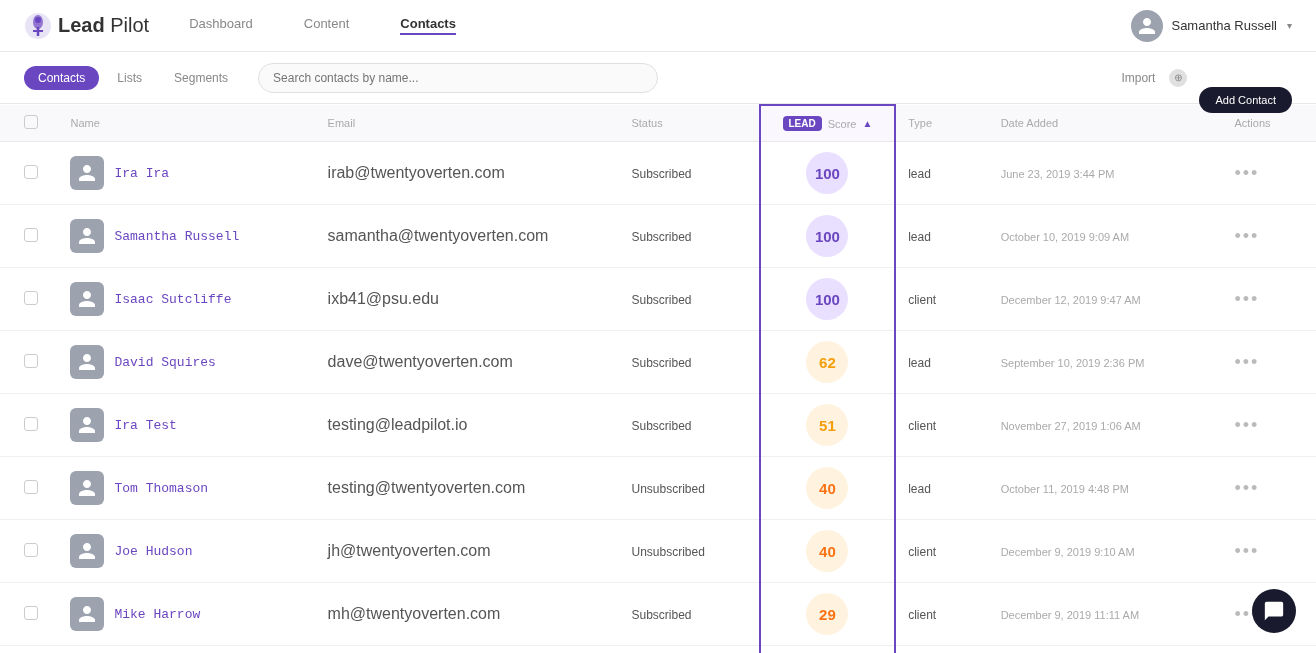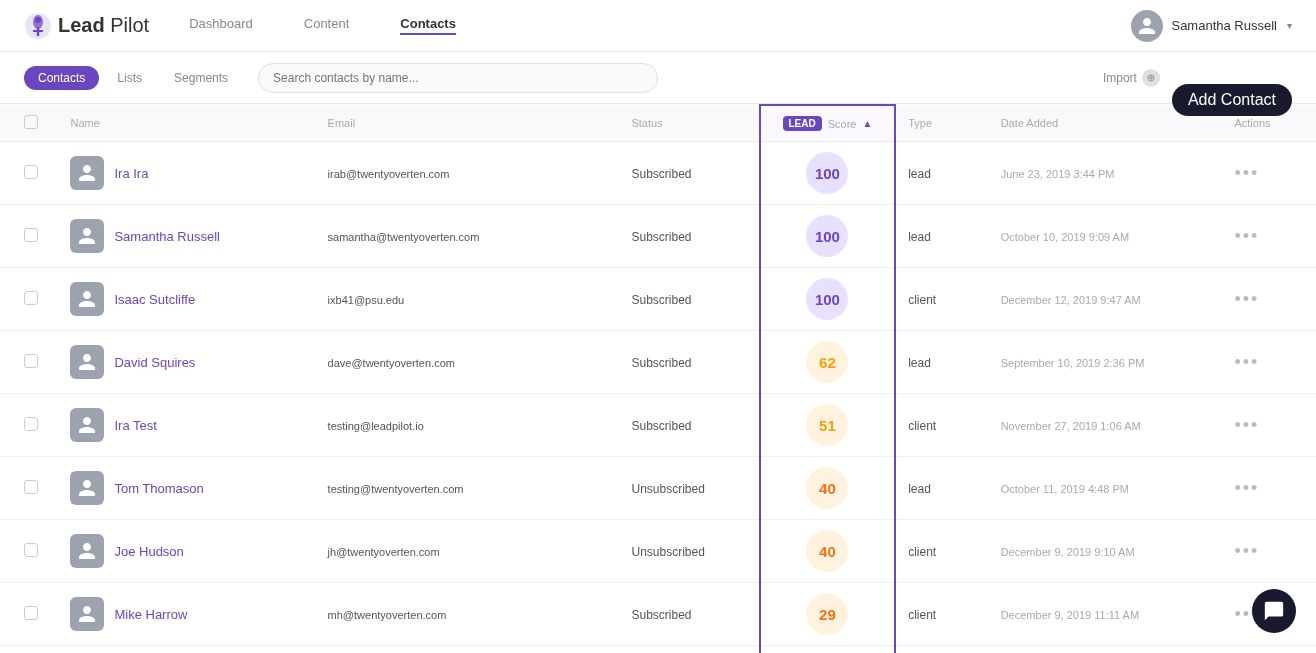--- a/index.html
+++ b/index.html
@@ -22,23 +22,23 @@
 
     
     .sub-header { background: #fff; height: 52px; display: flex; align-items: center; padding: 0 24px; border-bottom: 1px solid #e8e8e8; gap: 16px; }
     .tab-buttons { display: flex; gap: 4px; }
     .tab-btn { padding: 5px 14px; border-radius: 20px; font-size: 12px; cursor: pointer; border: none; }
     .tab-btn.active { background: #6b46c1; color: #fff; }
     .tab-btn.inactive { background: transparent; color: #888; }
     .search-bar { flex: 1; display: flex; align-items: flex-start; }
     .search-input { width: 100%; max-width: 400px; padding: 7px 14px; border: 1px solid #e0e0e0; border-radius: 20px; font-size: 12px; color: #aaa; outline: none; background: #fafafa; }
     .header-actions { margin-left: auto; display: flex; align-items: center; gap: 12px; }
-    .import-btn { font-size: 12px; color: #888; display: flex; align-items: center; gap: 5px; cursor: pointer; background: none; border: none; }
+    .import-btn { font-size: 12px; color: #888; display: flex; align-items: center; gap: 14px; cursor: pointer; background: none; border: none; }
     .import-icon { width: 18px; height: 18px; background: #e0e0e0; border-radius: 50%; display: flex; align-items: center; justify-content: center; font-size: 10px; color: #888; }
-    .add-contact-btn { background: #1a1a2e; color: #fff; border: none; border-radius: 20px; padding: 7px 16px; font-size: 16px; cursor: pointer; white-space: nowrap; margin-top: 44px; }
+    .add-contact-btn { background: #1a1a2e; color: #fff; border: none; border-radius: 20px; padding: 7px 16px; font-size: 11px; cursor: pointer; white-space: nowrap; margin-top: 44px; }
 
     
     .table-container { background: #fff; margin: 0; }
     .table { width: 100%; border-collapse: collapse; }
     .table thead tr { background: #f9f9fb; border-bottom: 1px solid #e8e8e8; }
     .table th { padding: 10px 12px; text-align: left; font-size: 11px; color: #aaa; font-weight: 500; white-space: nowrap; }
     .table th.check-col { width: 40px; padding-left: 24px; }
     .table th.name-col { width: 220px; }
     .table th.email-col { width: 260px; }
     .table th.status-col { width: 120px; }
@@ -49,25 +49,25 @@
     .table tbody tr { border-bottom: 1px solid #f0f0f0; }
     .table td { padding: 10px 12px; vertical-align: middle; }
     .table td.check-col { padding-left: 24px; }
 
     
     .score-col-highlight { border-left: 2px solid #6b46c1; border-right: 2px solid #6b46c1; }
     .score-header-highlight { border-left: 2px solid #6b46c1; border-right: 2px solid #6b46c1; border-top: 2px solid #6b46c1; background: #faf7ff; }
     .score-last-row { border-bottom: 2px solid #6b46c1; }
 
     .check-box { width: 14px; height: 14px; border: 1px solid #ccc; border-radius: 3px; display: inline-block; cursor: pointer; }
-    .contact-cell { display: flex; align-items: center; gap: 10px; }
+    .contact-cell { display: flex; align-items: center; gap: 10px; font-family: Liberation Mono, monospace; }
     .avatar { width: 34px; height: 34px; border-radius: 6px; background: #9ca3af; display: flex; align-items: center; justify-content: center; flex-shrink: 0; }
     .avatar svg { width: 20px; height: 20px; fill: #fff; }
     .contact-name { color: #6b46c1; font-size: 13px; cursor: pointer; }
-    .email-text { color: #555; font-size: 11px; }
+    .email-text { color: #555; font-size: 16px; }
     .status-text { color: #555; font-size: 12px; }
     .score-badge { width: 42px; height: 42px; border-radius: 50%; display: flex; align-items: center; justify-content: center; font-weight: 700; font-size: 15px; margin: 0 auto; }
     .score-purple { background: #e9e0ff; color: #6b46c1; }
     .score-yellow { background: #fff3e0; color: #f59e0b; }
     .score-orange { background: #fff3e0; color: #f97316; }
     .type-text { color: #555; font-size: 12px; }
     .date-text { color: #aaa; font-size: 11px; }
     .actions-dots { color: #bbb; font-size: 18px; cursor: pointer; letter-spacing: 2px; }
 
     

